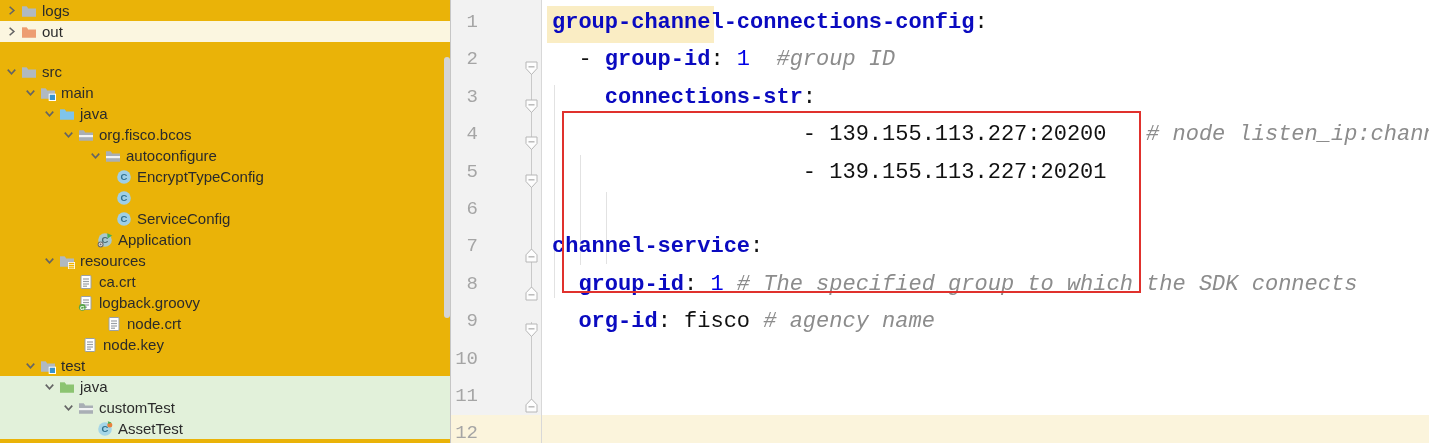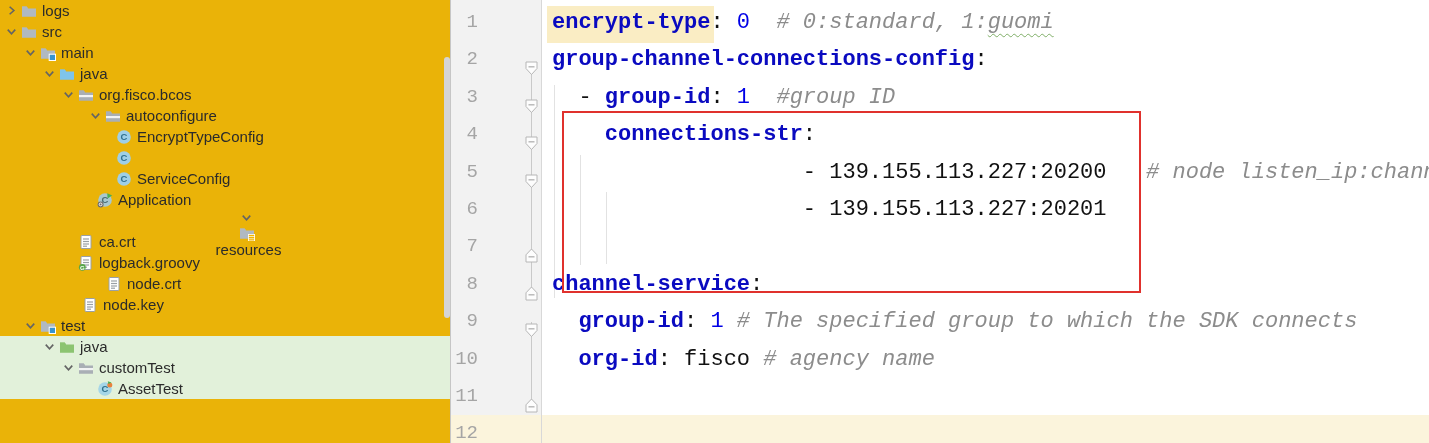--- a/index.html
+++ b/index.html
@@ -61,21 +61,35 @@
           </svg>
         </span>
         <span class="ticon">
           <svg width="16" height="16" viewBox="0 0 16 16">
             <path d="M1 4.6V13.8H15V5.6H7.1L5.7 3.4H1z" fill="#b0b9c1"></path>
             <path d="M1 3.4h4.7l1.4 2.2H1z" fill="#b0b9c1" opacity=".75"></path>
           </svg>
         </span>
         <span class="tlabel">logs</span>
       </div>
-      <div class="trow" style="padding-left: 4px;">
+      <div class="trow bg-cream" style="padding-left: 4px;">
+        <span class="chev">
+          <svg width="15" height="15" viewBox="0 0 16 16">
+            <polyline points="6,4 10.5,8 6,12" fill="none" stroke="#646464" stroke-width="1.7"></polyline>
+          </svg>
+        </span>
+        <span class="ticon">
+          <svg width="16" height="16" viewBox="0 0 16 16">
+            <path d="M1 4.6V13.8H15V5.6H7.1L5.7 3.4H1z" fill="#ed9d72"></path>
+            <path d="M1 3.4h4.7l1.4 2.2H1z" fill="#ed9d72" opacity=".75"></path>
+          </svg>
+        </span>
+        <span class="tlabel">out</span>
+      </div>
+      <div class="trow" style="padding-left: 4px; margin-top: 19px;">
         <span class="chev">
           <svg width="15" height="15" viewBox="0 0 16 16">
             <polyline points="4,6 8,10.5 12,6" fill="none" stroke="#646464" stroke-width="1.7"></polyline>
           </svg>
         </span>
         <span class="ticon">
           <svg width="16" height="16" viewBox="0 0 16 16">
             <path d="M1 4.6V13.8H15V5.6H7.1L5.7 3.4H1z" fill="#b0b9c1"></path>
             <path d="M1 3.4h4.7l1.4 2.2H1z" fill="#b0b9c1" opacity=".75"></path>
           </svg>
@@ -172,21 +186,21 @@
           <svg width="16" height="16" viewBox="0 0 16 16">
             <circle cx="8" cy="8" r="6.8" fill="#a8c8cf"></circle>
             <text x="8" y="11.4" text-anchor="middle" font-family="Liberation Sans,sans-serif" font-size="9.5" font-weight="bold" fill="#4b6b72">C</text>
             <path d="M10.2 1.2 L15.2 3.6 L10.6 6.4 z" fill="#4caf50"></path>
             <circle cx="3.6" cy="12.4" r="3" fill="#6e6e6e"></circle>
             <circle cx="3.6" cy="12.4" r="1.4" fill="none" stroke="#fff" stroke-width=".9"></circle>
           </svg>
         </span>
         <span class="tlabel">Application</span>
       </div>
-      <div class="trow" style="padding-left: 42px; flex-direction: column;">
+      <div class="trow" style="padding-left: 42px;">
         <span class="chev">
           <svg width="15" height="15" viewBox="0 0 16 16">
             <polyline points="4,6 8,10.5 12,6" fill="none" stroke="#646464" stroke-width="1.7"></polyline>
           </svg>
         </span>
         <span class="ticon">
           <svg width="16" height="16" viewBox="0 0 16 16">6"&gt;<path d="M1 4.6V13.8H15V5.6H7.1L5.7 3.4H1z" fill="#b0b9c1"></path><path d="M1 3.4h4.7l1.4 2.2H1z" fill="#b0b9c1" opacity=".75"></path><rect x="9" y="9" width="7" height="7" fill="#fff"></rect><g fill="#f2b600">
               <rect x="9.8" y="9.8" width="5.4" height="1.5"></rect>
               <rect x="9.8" y="12" width="5.4" height="1.5"></rect>
               <rect x="9.8" y="14.2" width="5.4" height="1.3"></rect>
@@ -385,21 +399,20 @@
               <path d="M6.5 1 12 6.8V14H1V6.8z" fill="#fdfdfd" stroke="#b6b6b6"></path>
               <line x1="3.5" y1="8.8" x2="9.5" y2="8.8" stroke="#b6b6b6" stroke-width="1.4"></line>
             </svg></span>
         </div>
         <div class="grow caret">
           <span class="gnum">12</span>
         </div>
       </div>
 
     <div id="code">
-        <div class="cline"><span class="tk-key">encrypt-type</span><span class="tk-plain">: </span><span class="tk-num">0</span><span class="tk-plain">  </span><span class="tk-comment"># 0:standard, 1:</span><span class="tk-comment tk-wavy">guomi</span></div>
         <div class="cline"><span class="tk-key">group-channel-connections-config</span><span class="tk-plain">:</span></div>
         <div class="cline"><span class="tk-plain">  - </span><span class="tk-key">group-id</span><span class="tk-plain">: </span><span class="tk-num">1</span><span class="tk-plain">  </span><span class="tk-comment">#group ID</span></div>
         <div class="cline"><span class="tk-plain">    </span><span class="tk-key">connections-str</span><span class="tk-plain">:</span></div>
         <div class="cline"><span class="tk-plain">                   - </span><span class="tk-str">139.155.113.227:20200</span><span class="tk-plain">   </span><span class="tk-comment"># node listen_ip:chann</span></div>
         <div class="cline"><span class="tk-plain">                   - </span><span class="tk-str">139.155.113.227:20201</span></div>
         <div class="cline"></div>
         <div class="cline"><span class="tk-key">channel-service</span><span class="tk-plain">:</span></div>
         <div class="cline"><span class="tk-plain">  </span><span class="tk-key">group-id</span><span class="tk-plain">: </span><span class="tk-num">1</span><span class="tk-plain"> </span><span class="tk-comment"># The specified group to which the SDK connects</span></div>
         <div class="cline"><span class="tk-plain">  </span><span class="tk-key">org-id</span><span class="tk-plain">: </span><span class="tk-str">fisco</span><span class="tk-plain"> </span><span class="tk-comment"># agency name</span></div>
         <div class="cline"></div>

